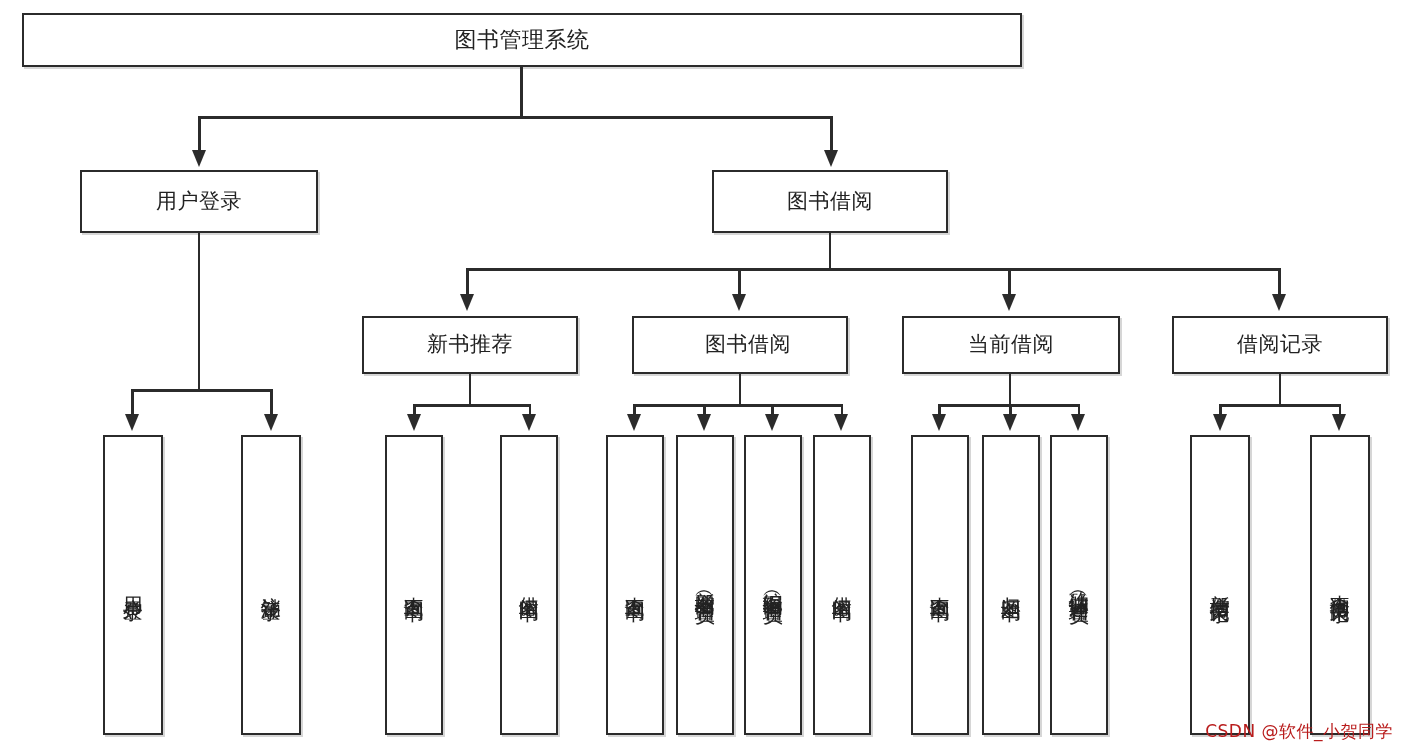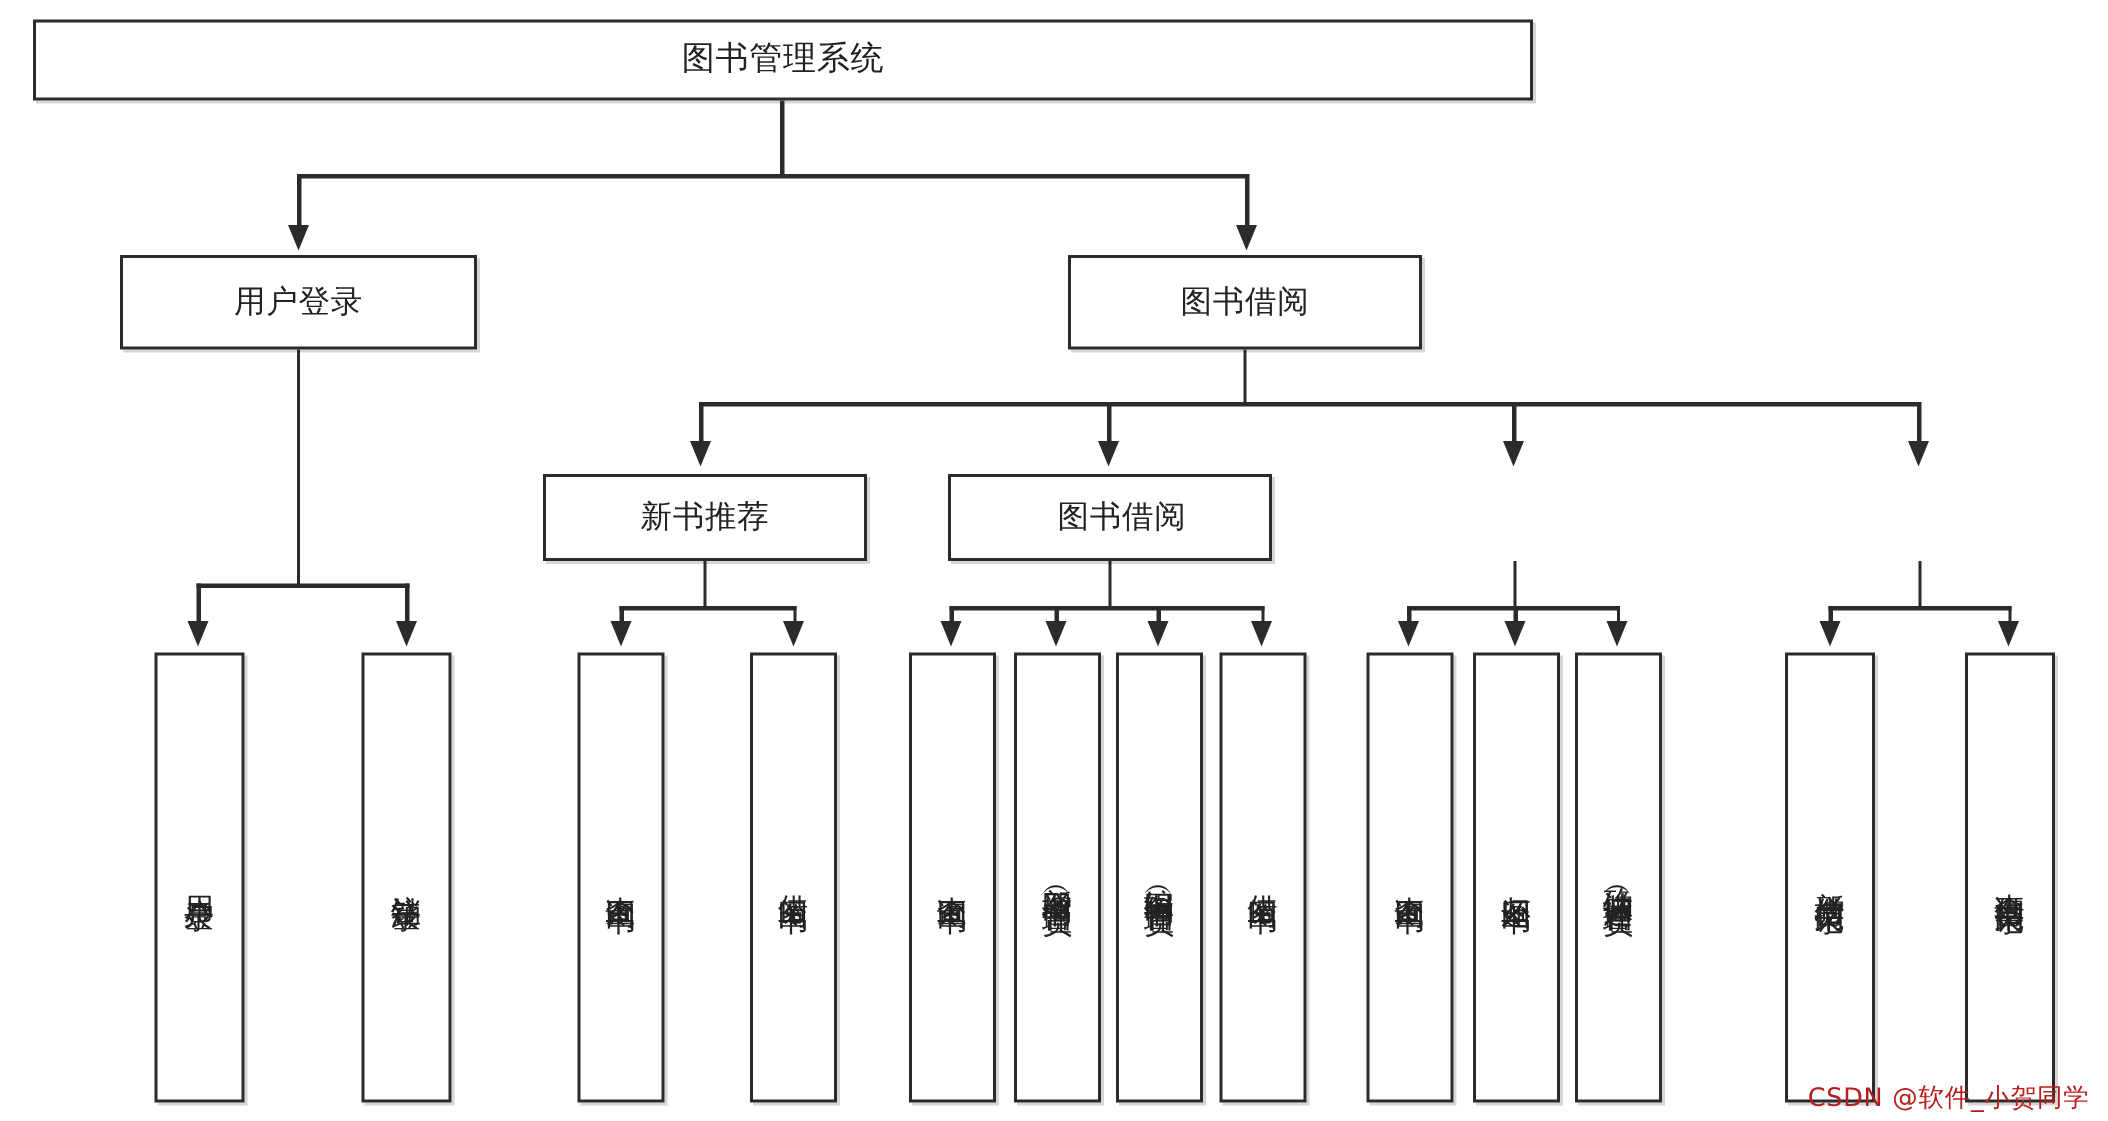--- a/index.html
+++ b/index.html
@@ -128,20 +128,26 @@
   <div class="arrow" style="left:1001.5px; top:294px;"></div>
 
   <div class="ln v" style="left:1278px; top:268px; height:29px;"></div>
   <div class="arrow" style="left:1271.5px; top:294px;"></div>
 
   <div class="node h" style="left:362px; top:316px; width:216px; height:58px;text-align:right;">
     <span class="label">新书推荐</span>
   </div>
   <div class="node h" style="left:632px; top:316px; width:216px; height:58px;padding-left:16px;">
     <span class="label">图书借阅</span>
+  </div>
+  <div class="node h" style="left:902px; top:316px; width:218px; height:58px;">
+    <span class="label">当前借阅</span>
+  </div>
+  <div class="node h" style="left:1172px; top:316px; width:216px; height:58px;">
+    <span class="label">借阅记录</span>
   </div>
 
   <div class="ln v" style="left:468.8px; top:374px; height:32px;"></div>
   <div class="ln h" style="left:413px; top:404px; width:118px;"></div>
   <div class="ln v" style="left:413px; top:404px; height:13px;"></div>
   <div class="arrow" style="left:406.5px; top:414px;"></div>
   <div class="ln v" style="left:528.5px; top:404px; height:13px;"></div>
   <div class="arrow" style="left:522px; top:414px;"></div>
 
   <div class="ln v" style="left:738.8px; top:374px; height:32px;"></div>

